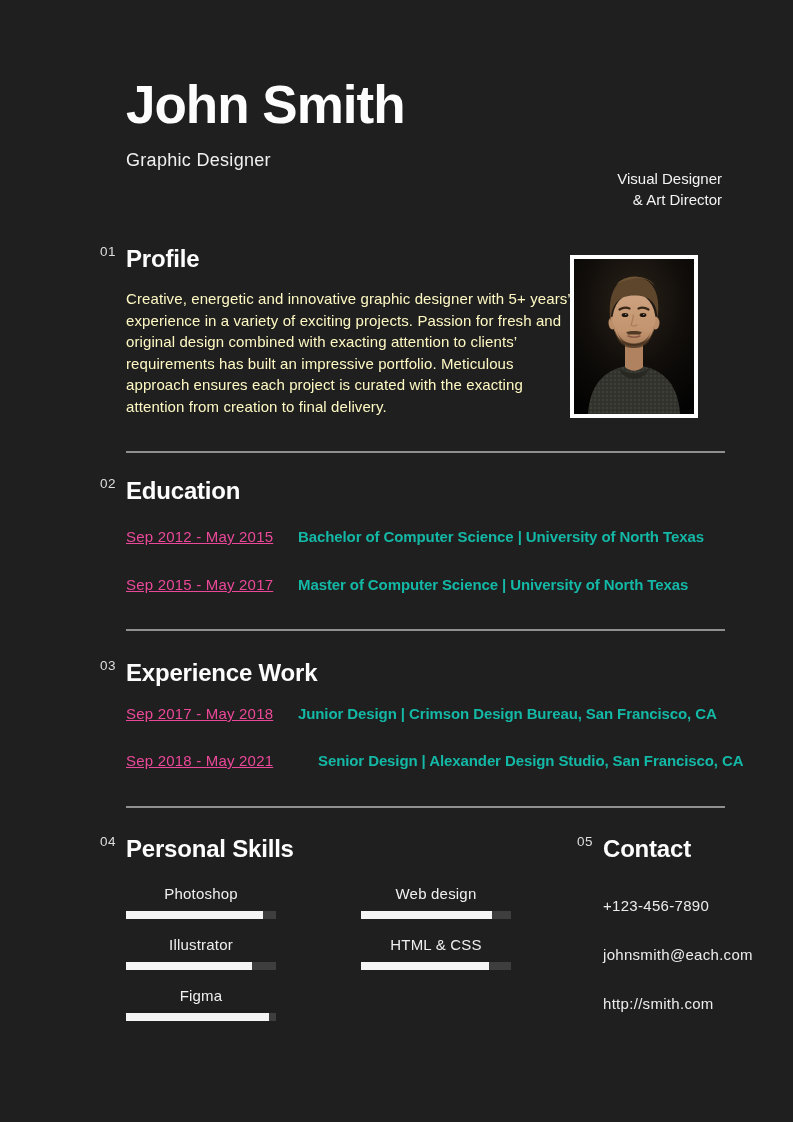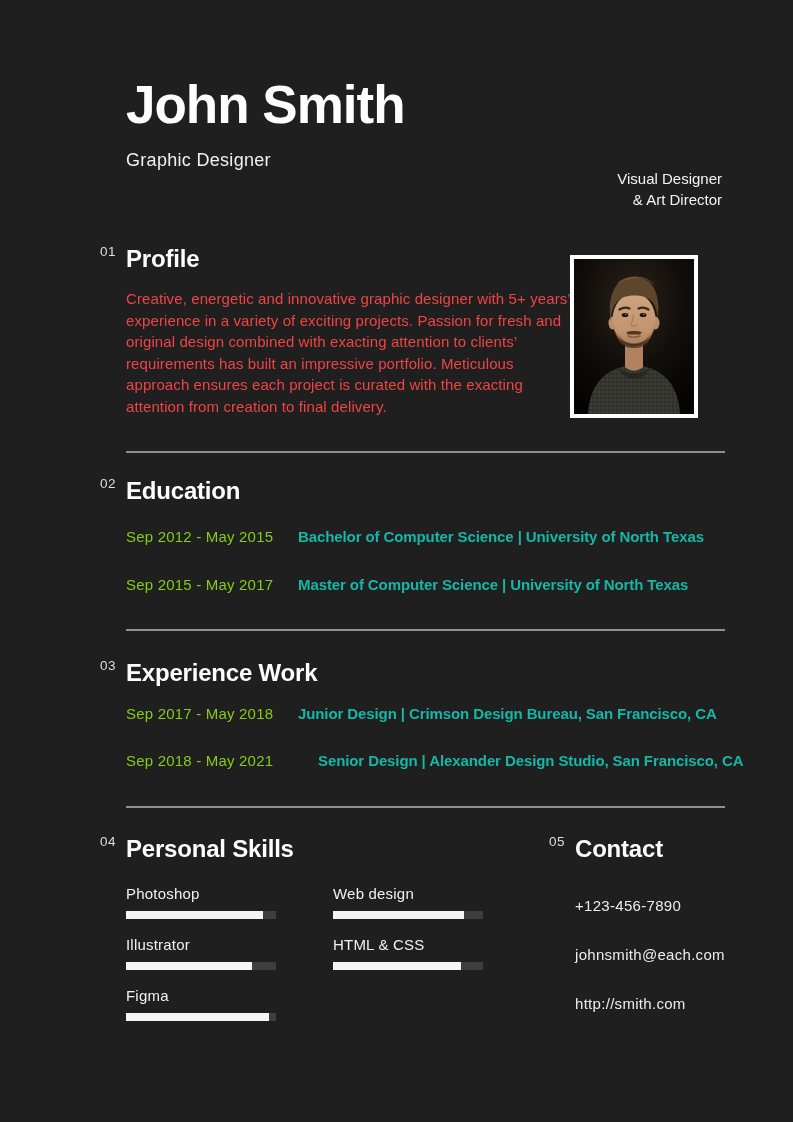--- a/index.html
+++ b/index.html
@@ -12,43 +12,43 @@
   
   .name{margin:0;padding-top:76px;font-size:53px;line-height:58px;font-weight:700;letter-spacing:-1px;color:#fdfdfd;}
   .role{margin-top:13px;font-size:18px;line-height:27px;font-weight:400;color:#f0f0f0;letter-spacing:.3px;}
   .tagline{position:absolute;right:101px;top:168px;text-align:right;font-size:15px;line-height:21px;font-weight:500;color:#f3f3f3;}
 
   
   .section-title{position:relative;display:inline-block;font-size:24px;line-height:30px;font-weight:700;letter-spacing:-.2px;color:#fdfdfd;margin:0;}
   .section-num{position:absolute;left:-26px;top:-7px;font-size:13.5px;font-weight:500;letter-spacing:.5px;color:#dedede;}
 
   .profile-section{margin-top:70px;}
-  .profile-text{margin-top:14px;max-width:452px;font-size:15px;line-height:21.5px;letter-spacing:.1px;color:#ef4444;}
+  .profile-text{margin-top:14px;max-width:452px;font-size:15px;line-height:21.5px;letter-spacing:.1px;color:#fef9c3;}
 
   .divider{border:none;height:2px;background:#8f8f8f;width:599px;margin:0;}
   .divider-1{margin-top:34px;}
   .divider-2{margin-top:34px;}
   .divider-3{margin-top:35px;}
 
   .edu-section .section-title{margin-top:23px;}
   .exp-section .section-title{margin-top:27px;}
 
   .row{display:flex;align-items:baseline;font-size:15px;line-height:20px;}
   .edu-row-1{margin-top:21px;}
   .edu-row-2{margin-top:28px;}
   .exp-row-1{margin-top:16px;}
   .exp-row-2{margin-top:27px;gap:20px;}
-  .row-dates{flex:none;width:172px;font-weight:400;letter-spacing:.2px;color:#84cc16;}
+  .row-dates{flex:none;width:172px;font-weight:400;letter-spacing:.2px;color:#ec4899;text-decoration:underline;}
   .row-desc{font-weight:700;letter-spacing:-.1px;color:#14b8a6;white-space:nowrap;}
 
   
   .bottom{display:flex;margin-top:26px;}
   .skills-col{flex:none;}
   .contact-col{flex:none;margin-left:92px;}
-  .skills-grid{display:flex;gap:57px;margin-top:20px;}
+  .skills-grid{display:flex;gap:85px;margin-top:20px;text-align:center;}
   .skills-grid-col{width:150px;}
   .skill{margin-bottom:16px;}
   .skill-label{font-size:15px;line-height:20px;font-weight:500;letter-spacing:.2px;color:#f0f0f0;}
   .skill-bar{margin-top:7px;width:150px;height:8px;background:#3e3e3e;}
   .skill-fill{height:100%;background:#f5f5f5;}
 
   .contact-items{margin-top:32px;}
   .contact-item{font-size:15px;line-height:20px;font-weight:500;letter-spacing:.3px;color:#ececec;margin-bottom:29px;}
 
   

